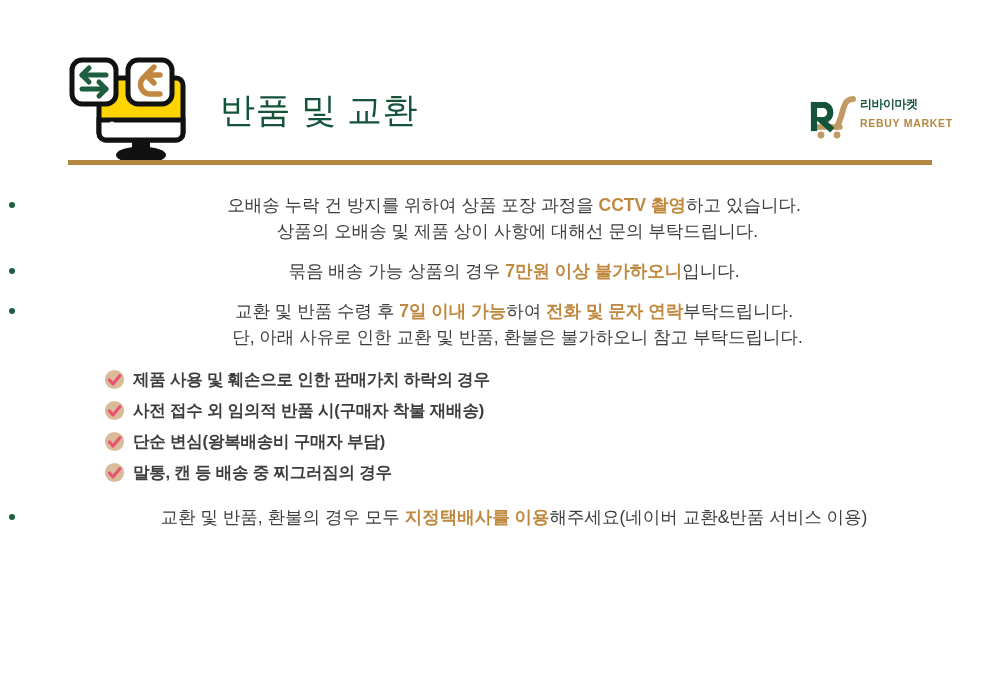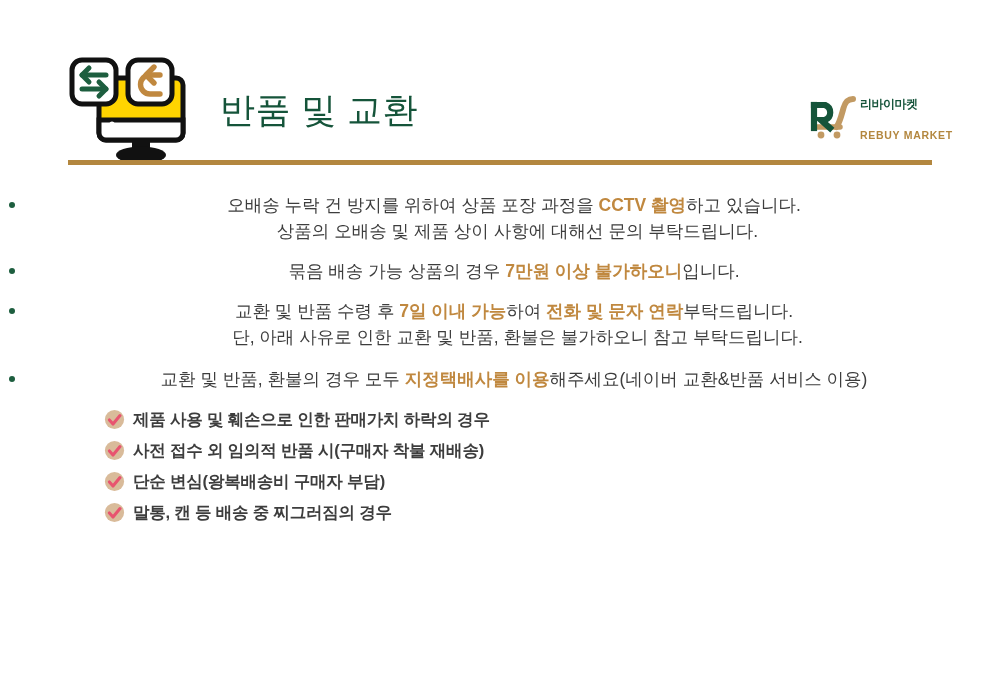--- a/index.html
+++ b/index.html
@@ -84,21 +84,21 @@
     color: #15543a;
     line-height: 1.1;
     letter-spacing: -0.5px;
     white-space: nowrap;
   }
   #brand-name-en {
     font-size: 10.5px;
     font-weight: bold;
     color: #b3873f;
     letter-spacing: 0.7px;
-    margin-top: 18px;
+    margin-top: 6px;
     white-space: nowrap;
   }
 
   
   #content {
     position: absolute;
     left: 0;
     top: 192px;
     width: 1000px;
   }
@@ -227,57 +227,57 @@
       <div class="para gap">
         <span class="bullet-dot"></span>
         <div class="line"><span>묶음 배송 가능 상품의 경우 </span><span class="hl">7만원 이상 불가하오니</span><span>입니다.</span></div>
       </div>
       <div class="para gap">
         <span class="bullet-dot"></span>
         <div class="line"><span>교환 및 반품 수령 후 </span><span class="hl">7일 이내 가능</span><span>하여 </span><span class="hl">전화 및 문자 연락</span><span>부탁드립니다.</span></div>
         <div class="line cont"><span>단, 아래 사유로 인한 교환 및 반품, 환불은 불가하오니 참고 부탁드립니다.</span></div>
       </div>
     </div>
+  <div id="reason-list">
+      <div class="reason-item">
+        <span class="check-icon">
+          <svg viewBox="0 0 21 21" xmlns="http://www.w3.org/2000/svg">
+            <circle cx="10.5" cy="10.5" r="9.6" fill="#d9bb9a"></circle>
+            <path d="M5.4 11 l3.6 4 l7-8.4" fill="none" stroke="#e8536f" stroke-width="3.1" stroke-linecap="round" stroke-linejoin="round"></path>
+          </svg>
+        </span>
+        <span class="reason-label">제품 사용 및 훼손으로 인한 판매가치 하락의 경우</span>
+      </div>
+      <div class="reason-item">
+        <span class="check-icon">
+          <svg viewBox="0 0 21 21" xmlns="http://www.w3.org/2000/svg">
+            <circle cx="10.5" cy="10.5" r="9.6" fill="#d9bb9a"></circle>
+            <path d="M5.4 11 l3.6 4 l7-8.4" fill="none" stroke="#e8536f" stroke-width="3.1" stroke-linecap="round" stroke-linejoin="round"></path>
+          </svg>
+        </span>
+        <span class="reason-label">사전 접수 외 임의적 반품 시(구매자 착불 재배송)</span>
+      </div>
+      <div class="reason-item">
+        <span class="check-icon">
+          <svg viewBox="0 0 21 21" xmlns="http://www.w3.org/2000/svg">
+            <circle cx="10.5" cy="10.5" r="9.6" fill="#d9bb9a"></circle>
+            <path d="M5.4 11 l3.6 4 l7-8.4" fill="none" stroke="#e8536f" stroke-width="3.1" stroke-linecap="round" stroke-linejoin="round"></path>
+          </svg>
+        </span>
+        <span class="reason-label">단순 변심(왕복배송비 구매자 부담)</span>
+      </div>
+      <div class="reason-item">
+        <span class="check-icon">
+          <svg viewBox="0 0 21 21" xmlns="http://www.w3.org/2000/svg">
+            <circle cx="10.5" cy="10.5" r="9.6" fill="#d9bb9a"></circle>
+            <path d="M5.4 11 l3.6 4 l7-8.4" fill="none" stroke="#e8536f" stroke-width="3.1" stroke-linecap="round" stroke-linejoin="round"></path>
+          </svg>
+        </span>
+        <span class="reason-label">말통, 캔 등 배송 중 찌그러짐의 경우</span>
+      </div>
+    </div>
   <div id="closing-note">
       <div class="para">
         <span class="bullet-dot"></span>
         <div class="line"><span>교환 및 반품, 환불의 경우 모두 </span><span class="hl">지정택배사를 이용</span><span>해주세요(네이버 교환&amp;반품 서비스 이용)</span></div>
       </div>
     </div>
-  <div id="reason-list">
-      <div class="reason-item">
-        <span class="check-icon">
-          <svg viewBox="0 0 21 21" xmlns="http://www.w3.org/2000/svg">
-            <circle cx="10.5" cy="10.5" r="9.6" fill="#d9bb9a"></circle>
-            <path d="M5.4 11 l3.6 4 l7-8.4" fill="none" stroke="#e8536f" stroke-width="3.1" stroke-linecap="round" stroke-linejoin="round"></path>
-          </svg>
-        </span>
-        <span class="reason-label">제품 사용 및 훼손으로 인한 판매가치 하락의 경우</span>
-      </div>
-      <div class="reason-item">
-        <span class="check-icon">
-          <svg viewBox="0 0 21 21" xmlns="http://www.w3.org/2000/svg">
-            <circle cx="10.5" cy="10.5" r="9.6" fill="#d9bb9a"></circle>
-            <path d="M5.4 11 l3.6 4 l7-8.4" fill="none" stroke="#e8536f" stroke-width="3.1" stroke-linecap="round" stroke-linejoin="round"></path>
-          </svg>
-        </span>
-        <span class="reason-label">사전 접수 외 임의적 반품 시(구매자 착불 재배송)</span>
-      </div>
-      <div class="reason-item">
-        <span class="check-icon">
-          <svg viewBox="0 0 21 21" xmlns="http://www.w3.org/2000/svg">
-            <circle cx="10.5" cy="10.5" r="9.6" fill="#d9bb9a"></circle>
-            <path d="M5.4 11 l3.6 4 l7-8.4" fill="none" stroke="#e8536f" stroke-width="3.1" stroke-linecap="round" stroke-linejoin="round"></path>
-          </svg>
-        </span>
-        <span class="reason-label">단순 변심(왕복배송비 구매자 부담)</span>
-      </div>
-      <div class="reason-item">
-        <span class="check-icon">
-          <svg viewBox="0 0 21 21" xmlns="http://www.w3.org/2000/svg">
-            <circle cx="10.5" cy="10.5" r="9.6" fill="#d9bb9a"></circle>
-            <path d="M5.4 11 l3.6 4 l7-8.4" fill="none" stroke="#e8536f" stroke-width="3.1" stroke-linecap="round" stroke-linejoin="round"></path>
-          </svg>
-        </span>
-        <span class="reason-label">말통, 캔 등 배송 중 찌그러짐의 경우</span>
-      </div>
-    </div>
 </div>
 
 </body></html>

